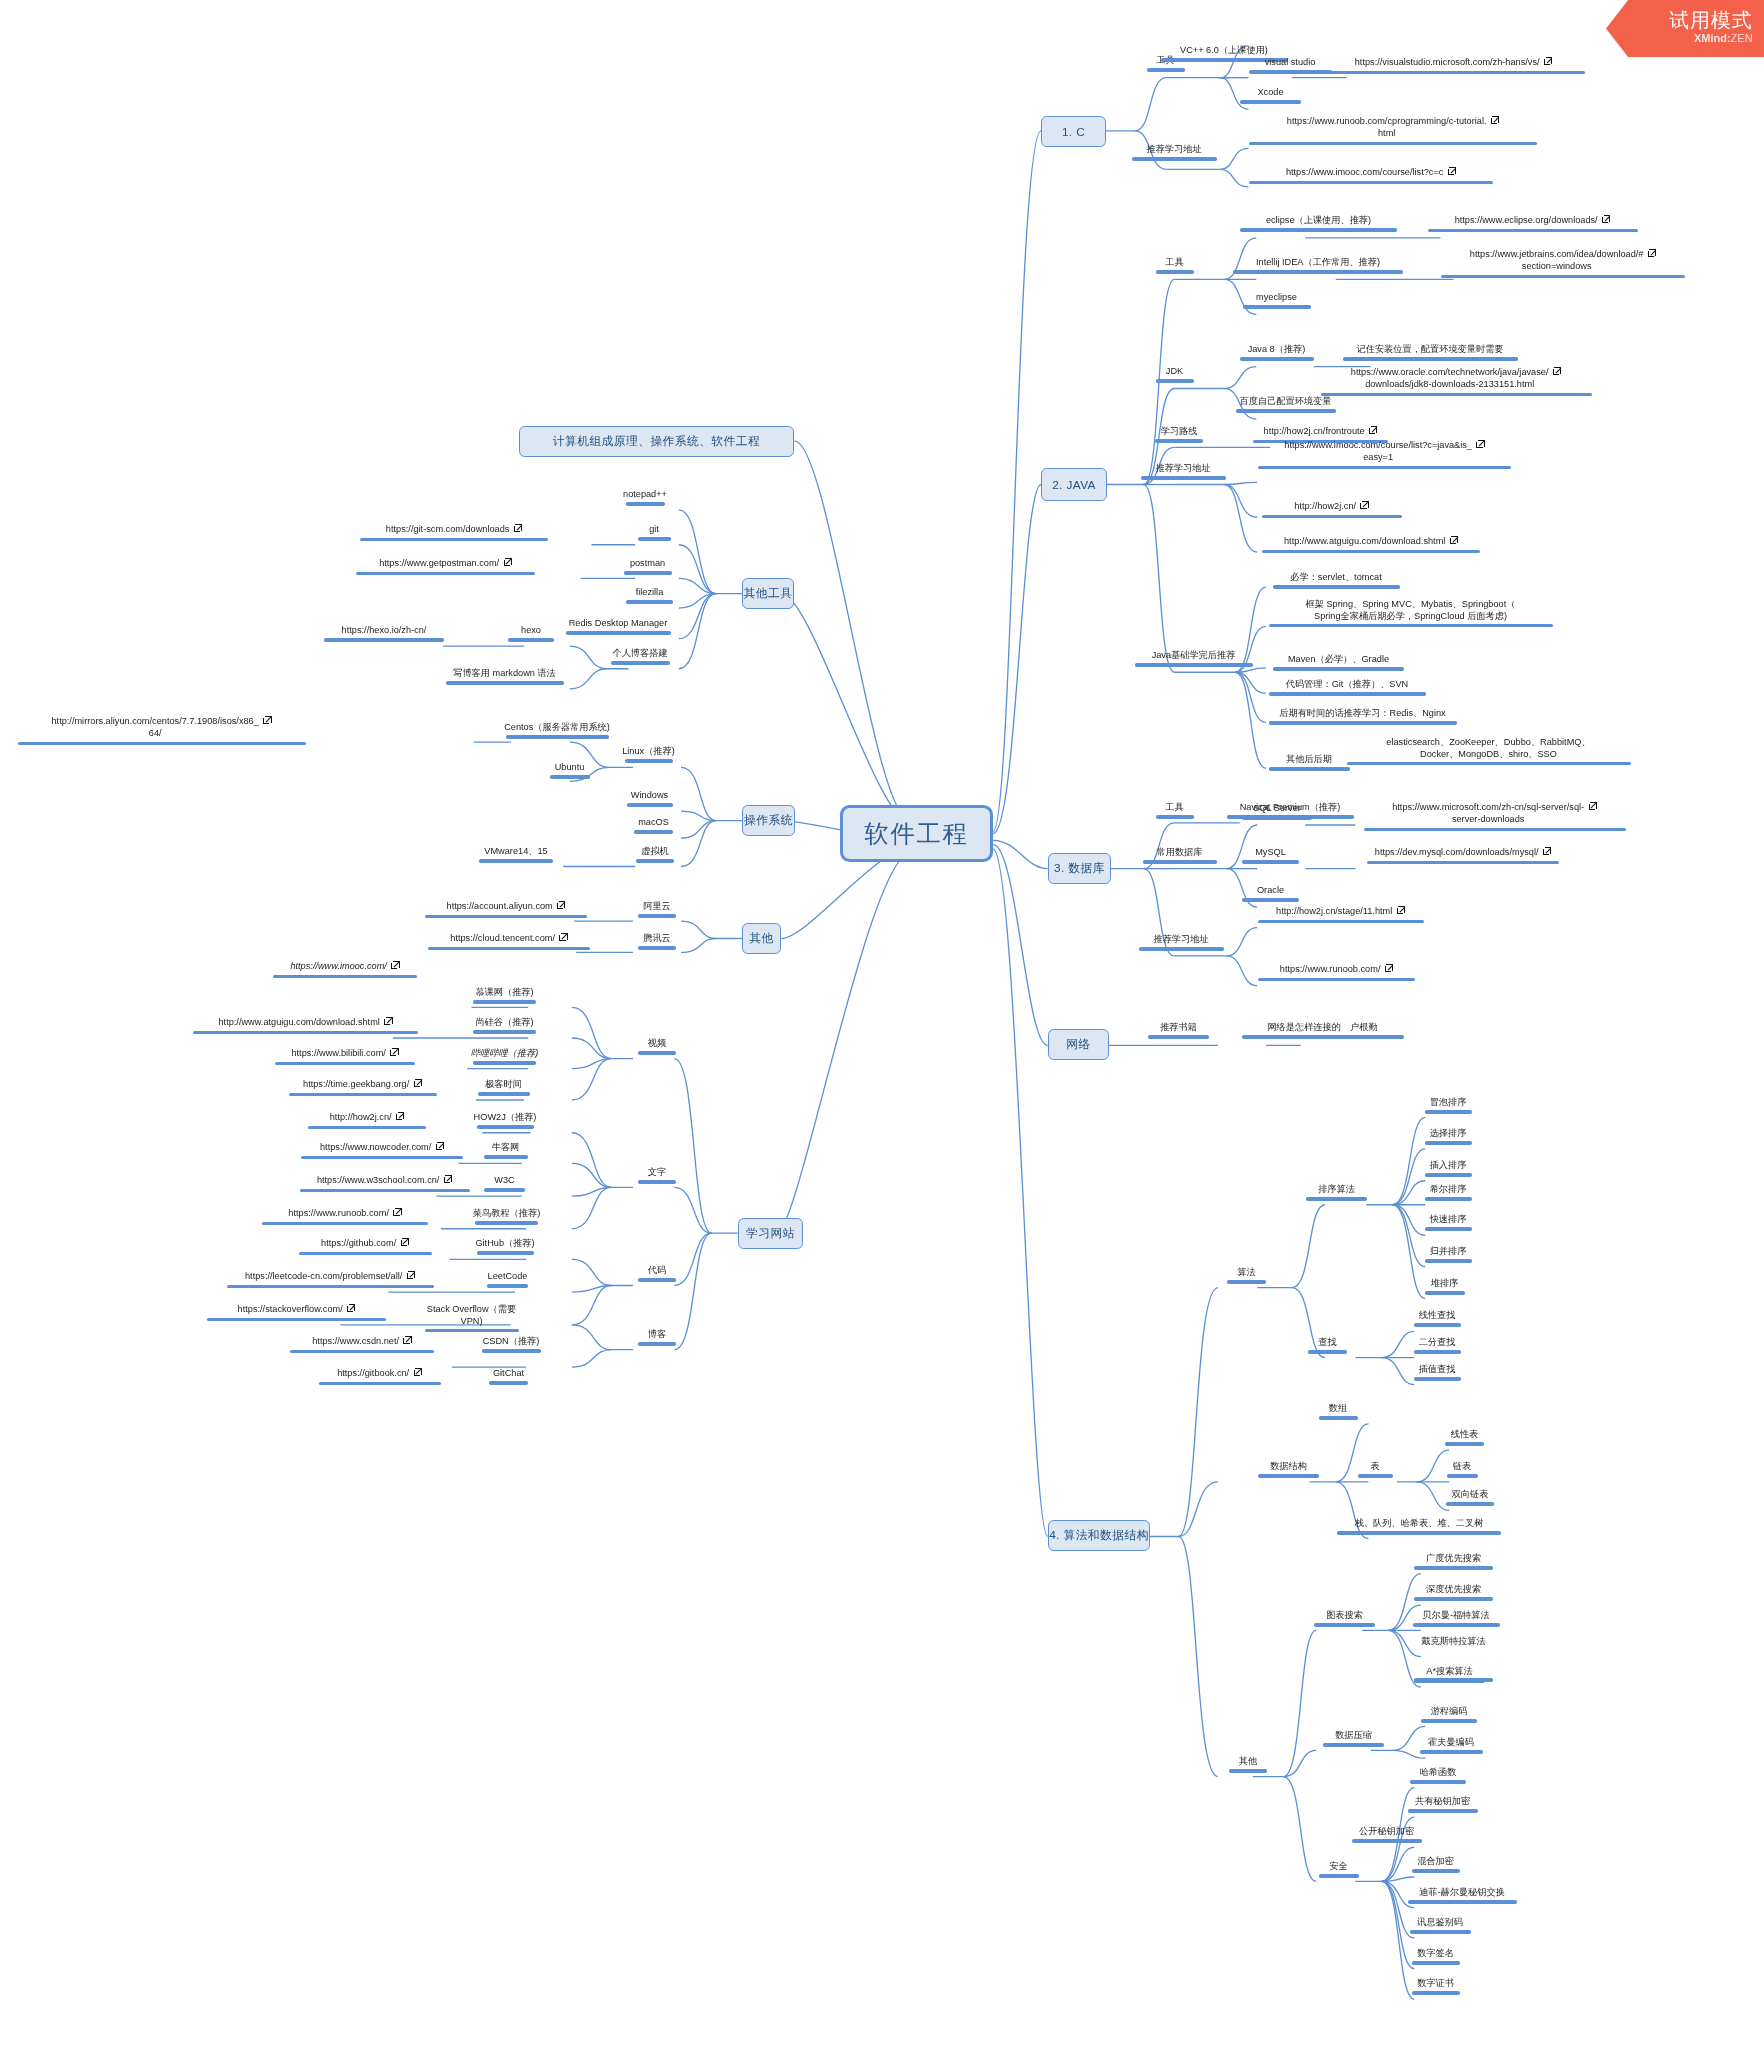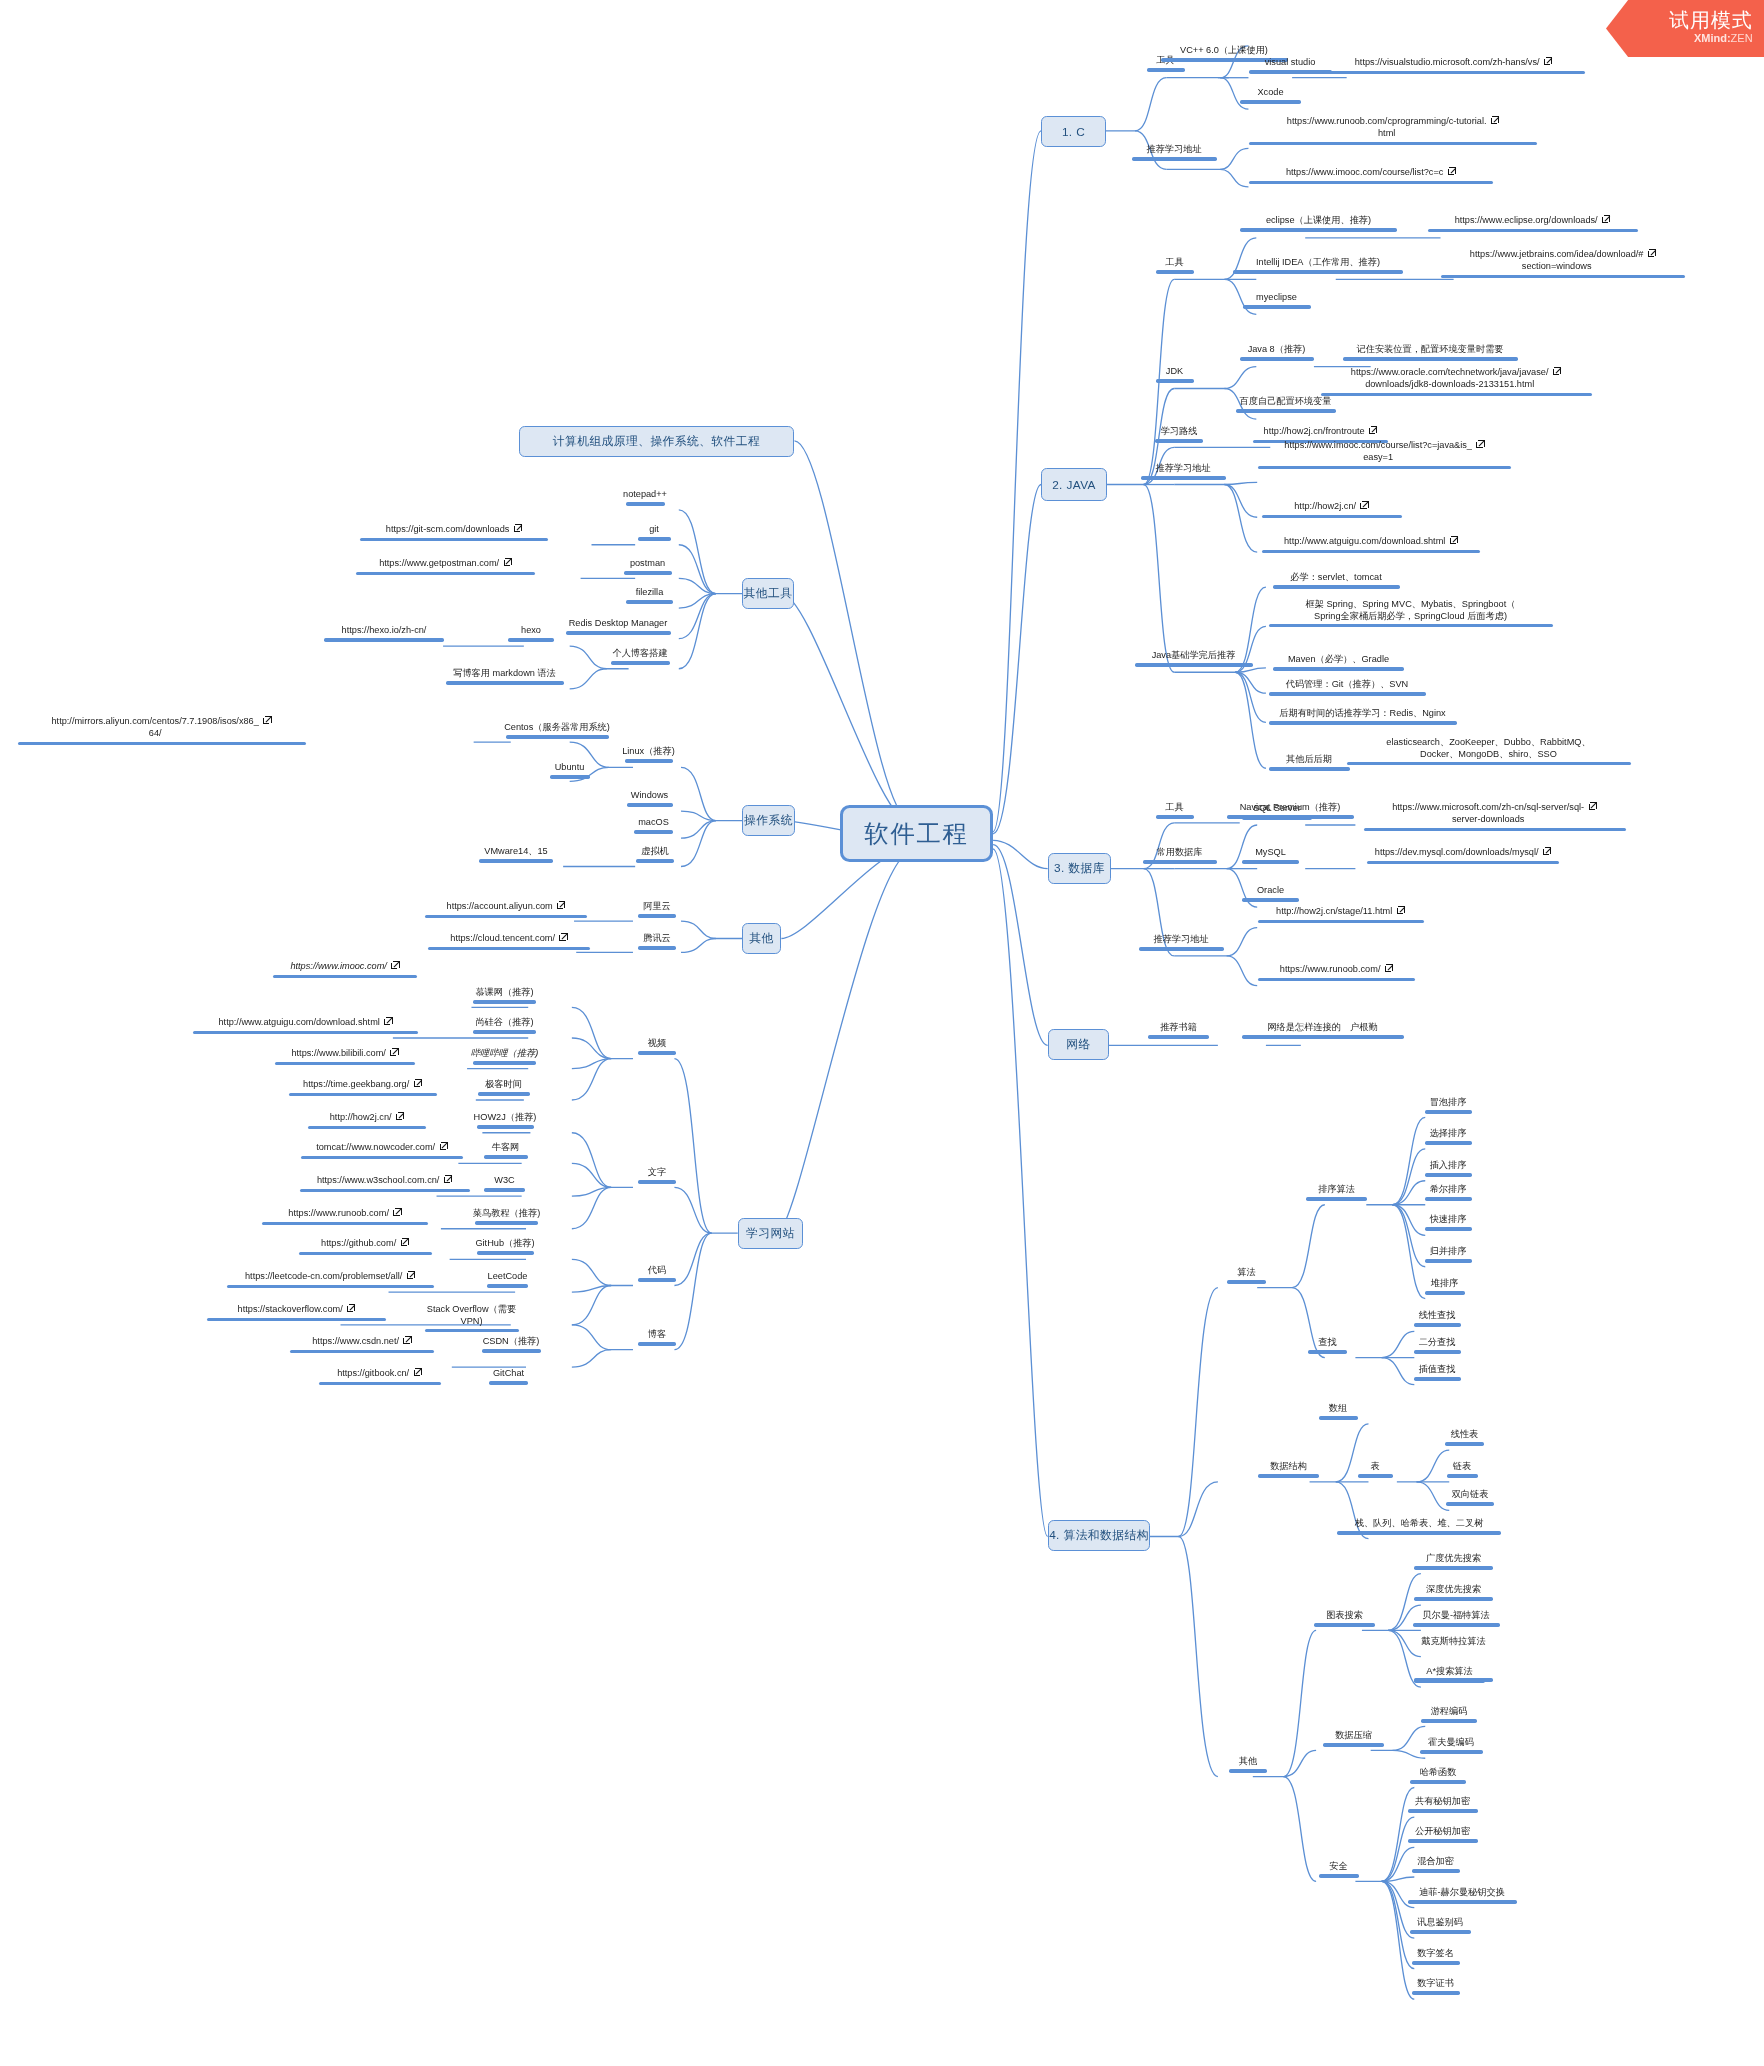--- a/index.html
+++ b/index.html
@@ -674,21 +674,21 @@
     <div class="bar" style="width:40px;"></div>
   </div>
 <div class="node leaf ctr" style="left:1403px;top:1767px;width:70px;">
   <div class="txt cn">哈希函数</div>
     <div class="bar" style="width:56px;"></div>
   </div>
 <div class="node leaf ctr" style="left:1403px;top:1796px;width:79px;">
   <div class="txt cn">共有秘钥加密</div>
     <div class="bar" style="width:70px;"></div>
   </div>
-<div class="node leaf ctr" style="left:1403px;top:1826px;width:79px;">
+<div class="node leaf ctr" style="left:1347px;top:1826px;width:79px;">
   <div class="txt cn">公开秘钥加密</div>
     <div class="bar" style="width:70px;"></div>
   </div>
 <div class="node leaf ctr" style="left:1403px;top:1856px;width:65px;">
   <div class="txt cn">混合加密</div>
     <div class="bar" style="width:48px;"></div>
   </div>
 <div class="node leaf ctr" style="left:1403px;top:1887px;width:118px;">
   <div class="txt cn">迪菲-赫尔曼秘钥交换</div>
     <div class="bar" style="width:109px;"></div>
@@ -929,21 +929,21 @@
   <div class="row">
       <span class="txt">http://how2j.cn/</span>
   <span class="link-ico">
         <span class="arrowline"></span>
       </span>
     </div>
   <div class="bar" style="width:118px;"></div>
   </div>
 <div class="node leaf ctr" style="left:299px;top:1142px;width:166px;">
   <div class="row">
-      <span class="txt">tomcat://www.nowcoder.com/</span>
+      <span class="txt">https://www.nowcoder.com/</span>
   <span class="link-ico">
         <span class="arrowline"></span>
       </span>
     </div>
   <div class="bar" style="width:162px;"></div>
   </div>
 <div class="node leaf ctr" style="left:297px;top:1175px;width:175px;">
   <div class="row">
       <span class="txt">https://www.w3school.com.cn/</span>
   <span class="link-ico">

